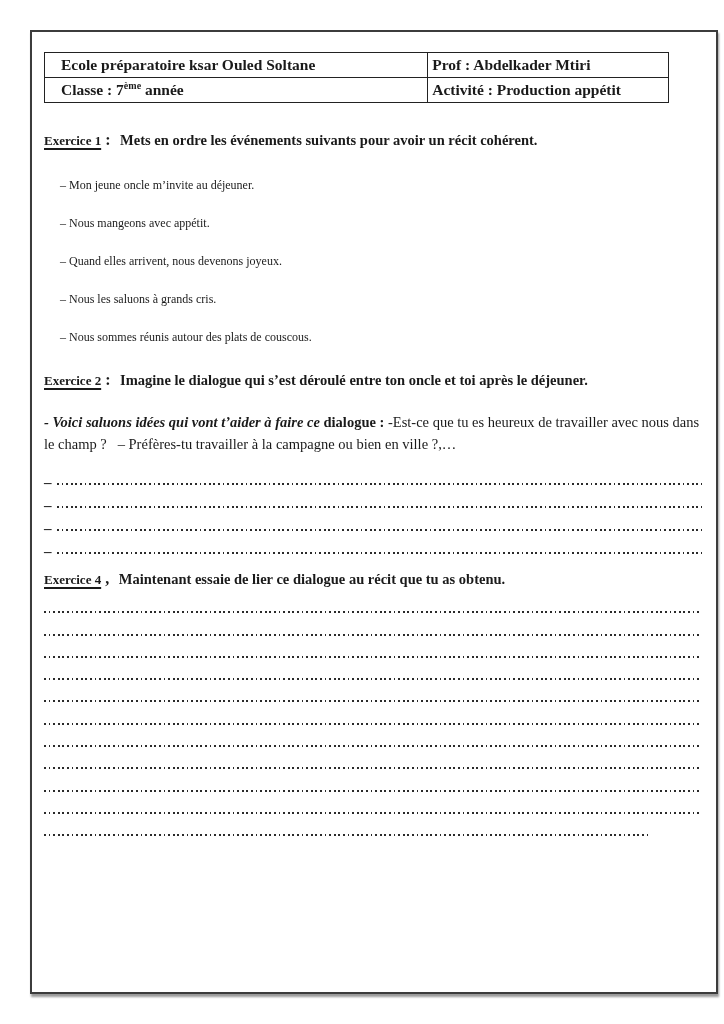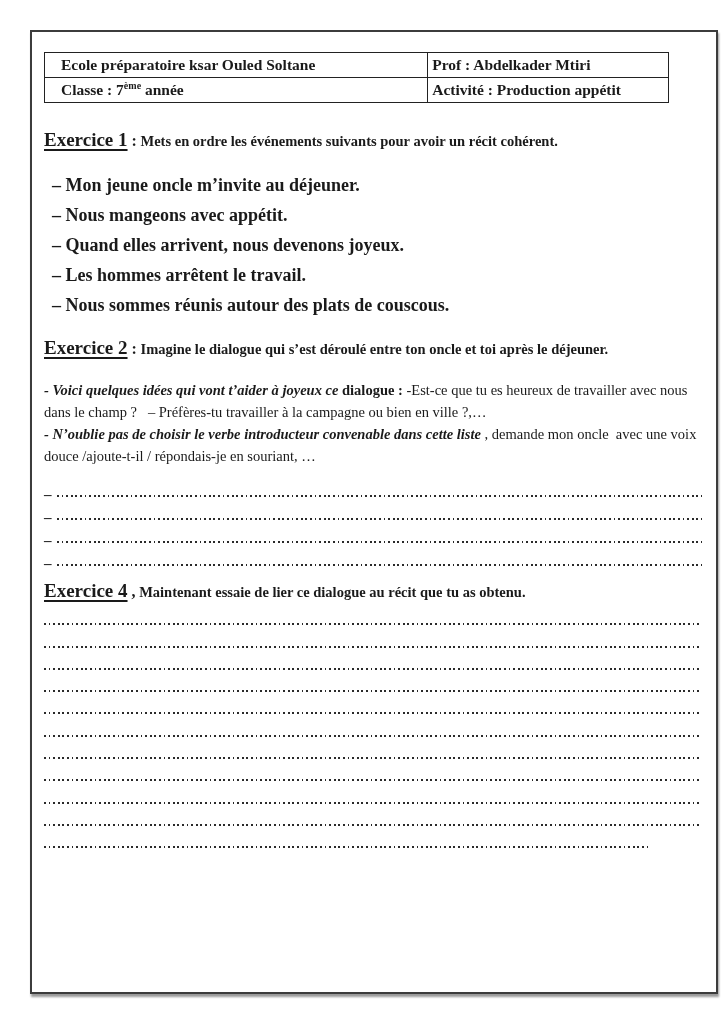--- a/index.html
+++ b/index.html
@@ -43,35 +43,35 @@
   .header-table td.c-right { width: 39%; text-align: left; }
   sup { font-size: 10px; }
 
   
   .ex-heading { line-height: 22px; font-size: 14.5px; }
   .ex-heading.h1 { margin-top: 26px; }
   .ex-heading.h2 { margin-top: 21px; font-family: Liberation Serif, serif; }
   .ex-heading.h3 { margin-top: 10px; }
   .ex-title {
     font-weight: bold;
-    font-size: 19px;
+    font-size: 13px;
     text-decoration: underline;
     text-decoration-thickness: 2px;
     text-underline-offset: 3px;
   }
   .ex-punct { font-weight: bold; font-size: 16px; }
-  .ex-instr { font-weight: bold; margin-left: 0; }
+  .ex-instr { font-weight: bold; margin-left: 6px; }
   .ex-instr.lighter { font-weight: bold; }
 
   
   .ev-list { margin-top: 22px; }
   .ev {
-    margin: 8px;
-    font-size: 18px;
-    font-weight: bold;
+    margin: 16px;
+    font-size: 12px;
+    font-weight: normal;
     line-height: 22px;
   }
 
   
   .hints { margin-top: 19px; }
   .hint {
     margin: 0;
     font-size: 14.5px;
     line-height: 22px;
     white-space: pre-wrap;
@@ -131,32 +131,31 @@
 
   <div class="ex-heading h1">
     <span class="ex-title">Exercice 1</span><span class="ex-punct"> :</span>
     <span class="ex-instr">Mets en ordre les événements suivants pour avoir un récit cohérent.</span>
   </div>
 
   <div class="ev-list">
     <p class="ev">– Mon jeune oncle m’invite au déjeuner.</p>
     <p class="ev">– Nous mangeons avec appétit.</p>
     <p class="ev">– Quand elles arrivent, nous devenons joyeux.</p>
-    <p class="ev">– Les hommes arrêtent le travail.</p>
+    <p class="ev">– Nous les saluons à grands cris.</p>
     <p class="ev">– Nous sommes réunis autour des plats de couscous.</p>
   </div>
 
   <div class="ex-heading h2">
     <span class="ex-title">Exercice 2</span><span class="ex-punct"> :</span>
     <span class="ex-instr lighter">Imagine le dialogue qui s’est déroulé entre ton oncle et toi après le déjeuner.</span>
   </div>
 
   <div class="hints">
-    <p class="hint"><span class="bi">- Voici quelques idées qui vont t’aider à joyeux ce </span><span class="b">dialogue : </span><span class="n">-Est-ce que tu es heureux de travailler avec nous dans le champ ?   – Préfères-tu travailler à la campagne ou bien en ville ?,…</span></p>
-    <p class="hint"><span class="bi">- N’oublie pas de choisir le verbe introducteur convenable dans cette liste </span><span class="n">, demande mon oncle  avec une voix douce /ajoute-t-il / répondais-je en souriant, …</span></p>
+    <p class="hint"><span class="bi">- Voici saluons idées qui vont t’aider à faire ce </span><span class="b">dialogue : </span><span class="n">-Est-ce que tu es heureux de travailler avec nous dans le champ ?   – Préfères-tu travailler à la campagne ou bien en ville ?,…</span></p>
   </div>
 
   <div class="ans-lines">
     <div class="ans-line">
         <span class="ans-dash">–</span>
         <span class="dotfill"></span>
       </div>
     <div class="ans-line">
         <span class="ans-dash">–</span>
         <span class="dotfill"></span>

